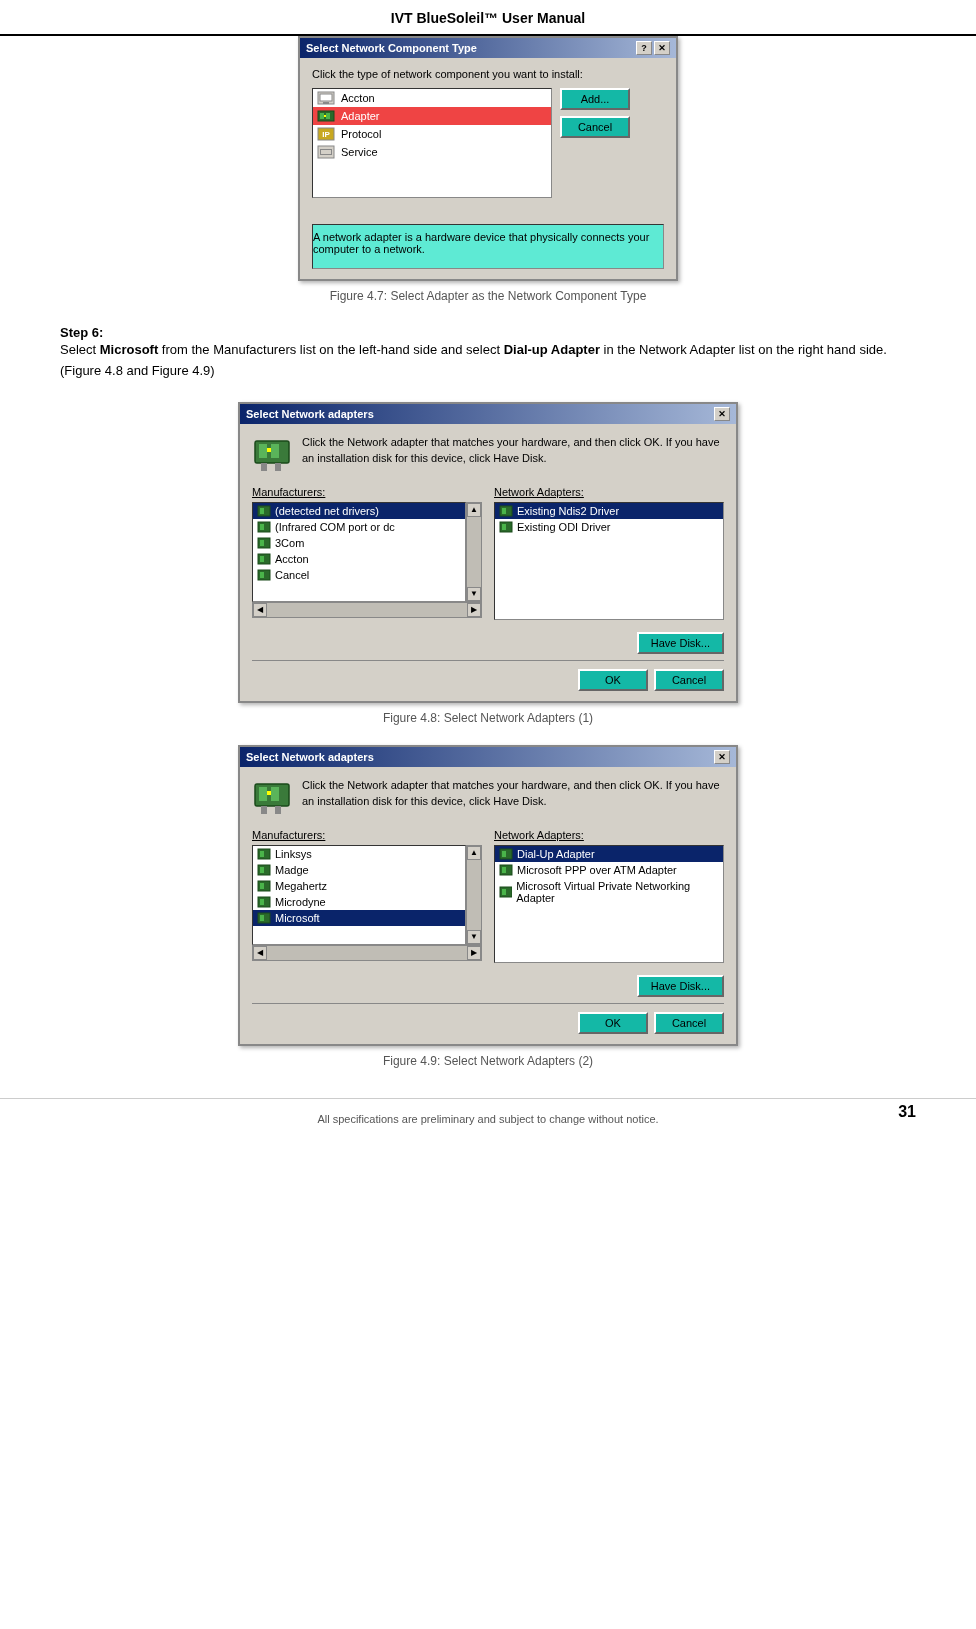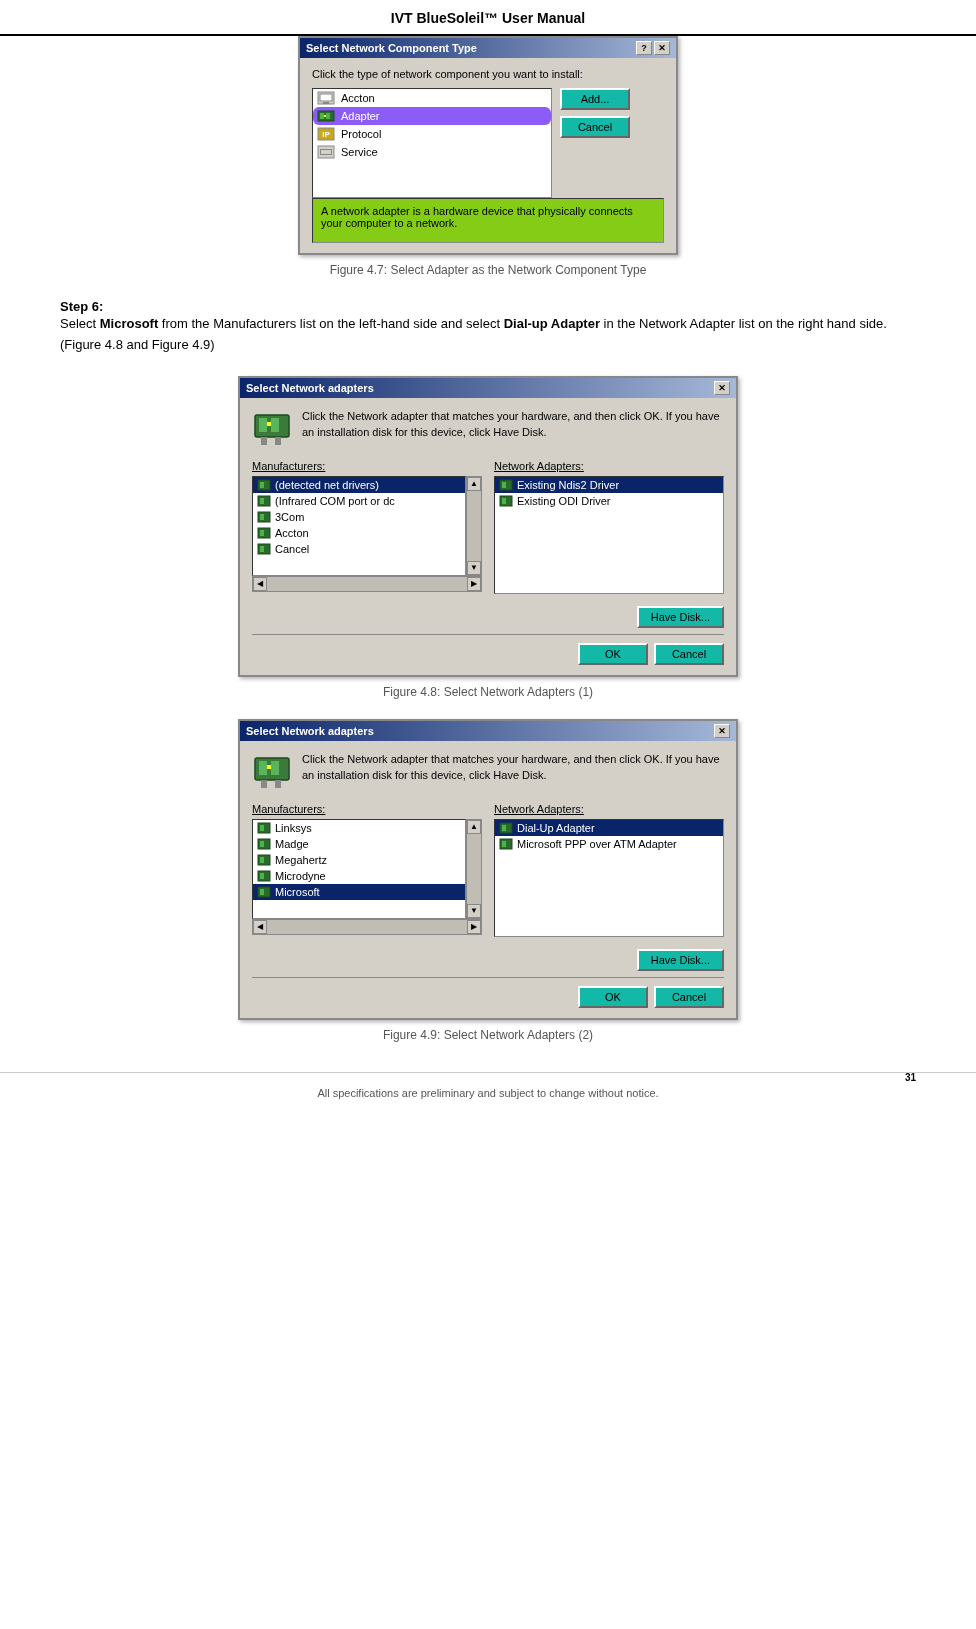--- a/index.html
+++ b/index.html
@@ -129,23 +129,22 @@
     }
 
     .snct-list-item {
       display: flex;
       align-items: center;
       padding: 2px 4px;
       gap: 6px;
       font-size: 11px;
     }
     .snct-list-item.selected {
-      background: #8b5cf6;
+      background: #ef4444;
       color: #fff;
-      border-radius: 6px;
     }
 
     .snct-buttons {
       display: flex;
       flex-direction: column;
       gap: 6px;
     }
 
     .win-dialog-btn {
       background: #14b8a6;
@@ -155,24 +154,24 @@
       border-right-color: #666;
       border-bottom-color: #666;
       font-size: 11px;
       padding: 3px 12px;
       cursor: pointer;
       min-width: 70px;
       text-align: center;
     }
 
     .snct-description {
-      margin-top: 0;
+      margin-top: 26px;
       border: 1px inset #888;
-      background: #84cc16;
-      padding: 6px 8px;
+      background: #5eead4;
+      padding: 6px 0;
       font-size: 11px;
       min-height: 45px;
     }
 
     
     .dialog-sna {
       width: 500px;
     }
 
     .sna-header-row {
@@ -281,22 +280,22 @@
       color: #555;
       border-top: 1px solid #ccc;
       padding: 14px 0 10px 0;
       margin-top: 30px;
       position: relative;
     }
 
     .page-number {
       position: absolute;
       right: 60px;
-      bottom: 26px;
-      font-size: 10px;
+      bottom: 14px;
+      font-size: 16px;
       font-weight: bold;
       color: #000;
     }
 
     
   </style>
 </head>
 <body>
 
 <div class="page-header">
@@ -591,20 +590,27 @@
                   </svg>
                 <span>Dial-Up Adapter</span>
               </div>
               <div class="sna-list-row">
                 <svg width="14" height="12">
                     <rect x="1" y="1" width="12" height="10" fill="#2a6a2a" stroke="#1a4a1a"></rect>
                     <rect x="3" y="3" width="4" height="6" fill="#4ab44a"></rect>
                   </svg>
                 <span>Microsoft PPP over ATM Adapter</span>
               </div>
+              <div class="sna-list-row">
+                <svg width="14" height="12">
+                    <rect x="1" y="1" width="12" height="10" fill="#2a6a2a" stroke="#1a4a1a"></rect>
+                    <rect x="3" y="3" width="4" height="6" fill="#4ab44a"></rect>
+                  </svg>
+                <span>Microsoft Virtual Private Networking Adapter</span>
+              </div>
             </div>
           </div>
         </div>
 
         <div class="sna-have-disk-row">
           <button class="win-dialog-btn">
             <span>Have Disk...</span>
           </button>
         </div>
 

